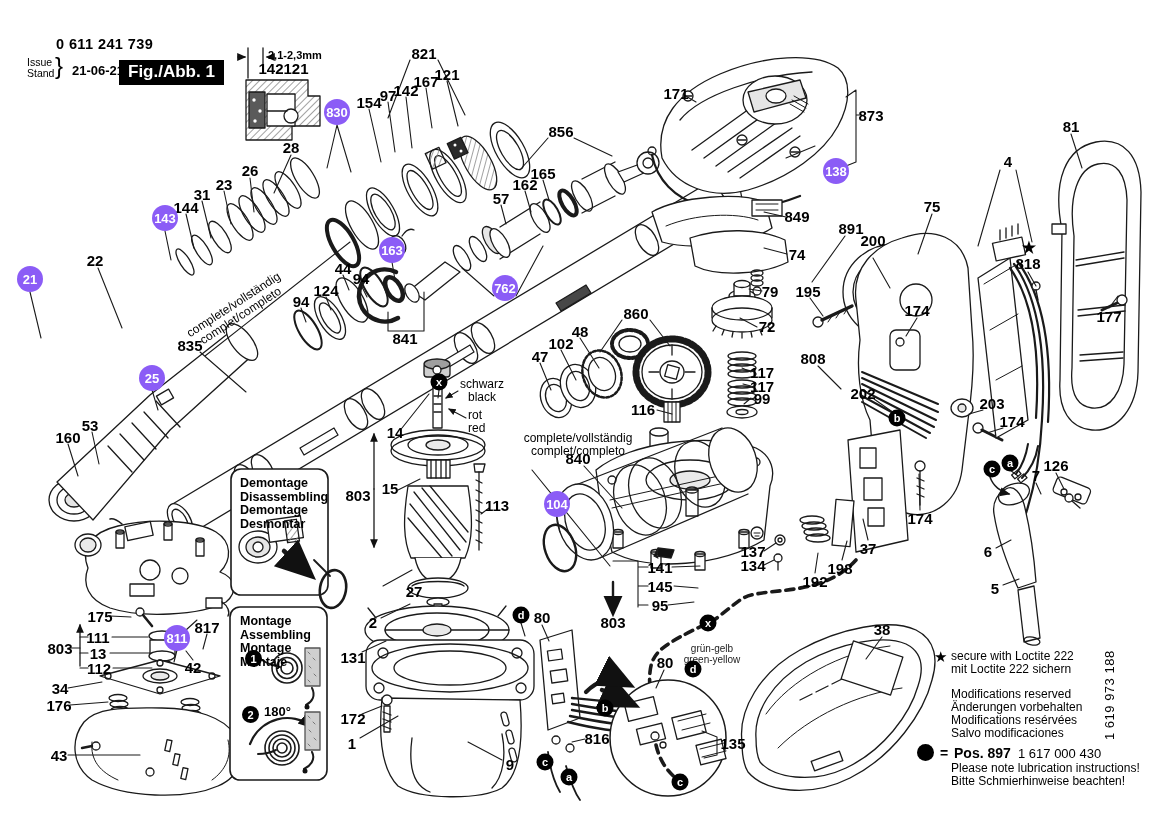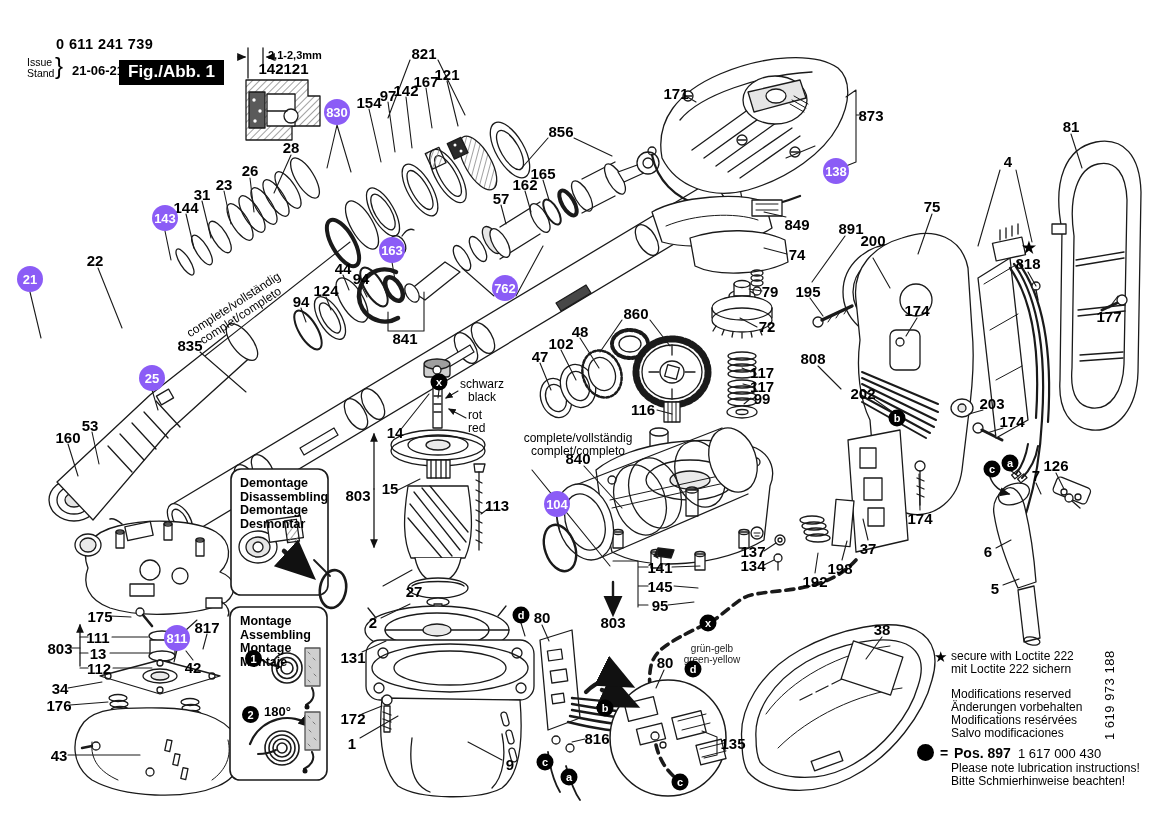--- a/index.html
+++ b/index.html
@@ -597,21 +597,21 @@
       <div class="co" style="left: 660px; top: 567px;">141</div>
       <div class="co" style="left: 613px; top: 622px;">803</div>
       <div class="co" style="left: 578px; top: 458px;">840</div>
       <div class="co" style="left: 643px; top: 409px;">116</div>
       <div class="co" style="left: 762px; top: 372px;">117</div>
       <div class="co" style="left: 762px; top: 386px;">117</div>
       <div class="co" style="left: 762px; top: 398px;">99</div>
       <div class="co" style="left: 767px; top: 326px;">72</div>
       <div class="co" style="left: 676px; top: 93px;">171</div>
       <div class="co" style="left: 871px; top: 115px;">873</div>
-      <div class="co" style="left: 797px; top: 216px; margin-top: 8px;">849</div>
+      <div class="co" style="left: 797px; top: 216px;">849</div>
       <div class="co" style="left: 797px; top: 254px;">74</div>
       <div class="co" style="left: 770px; top: 291px;">79</div>
       <div class="co" style="left: 851px; top: 228px;">891</div>
       <div class="co" style="left: 873px; top: 240px;">200</div>
       <div class="co" style="left: 808px; top: 291px;">195</div>
       <div class="co" style="left: 917px; top: 310px;">174</div>
       <div class="co" style="left: 813px; top: 358px;">808</div>
       <div class="co" style="left: 863px; top: 393px;">202</div>
       <div class="co" style="left: 992px; top: 403px;">203</div>
       <div class="co" style="left: 1012px; top: 421px;">174</div>

